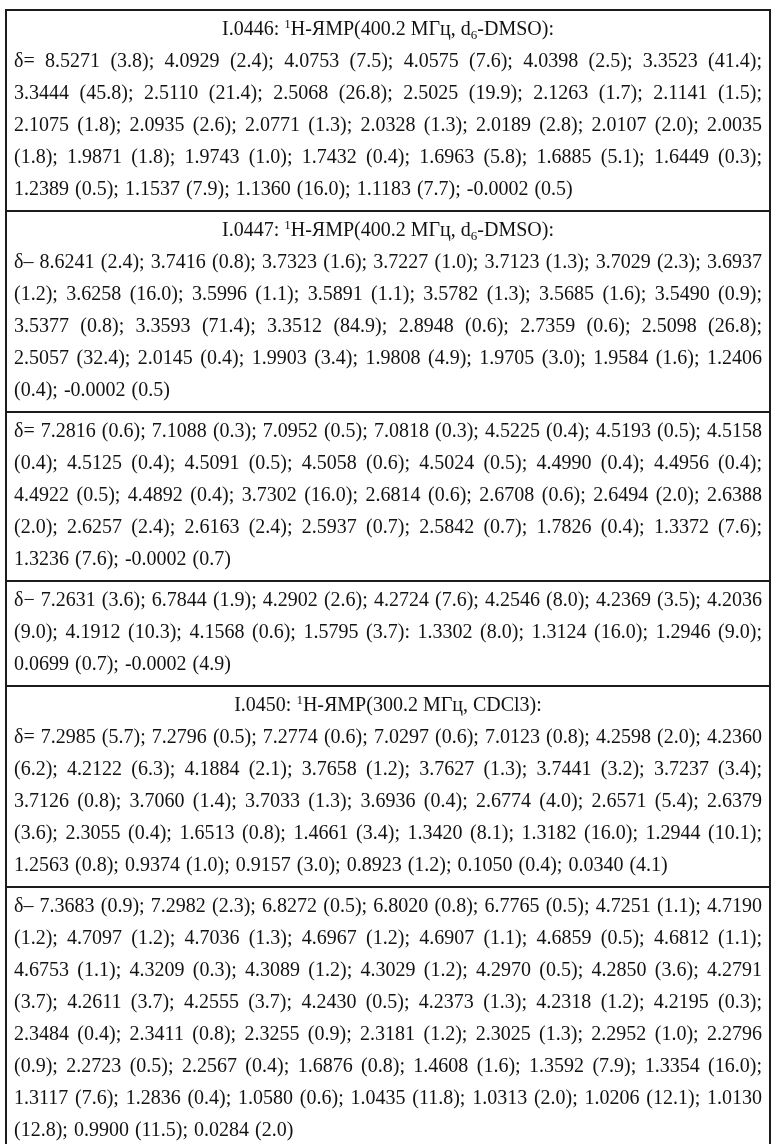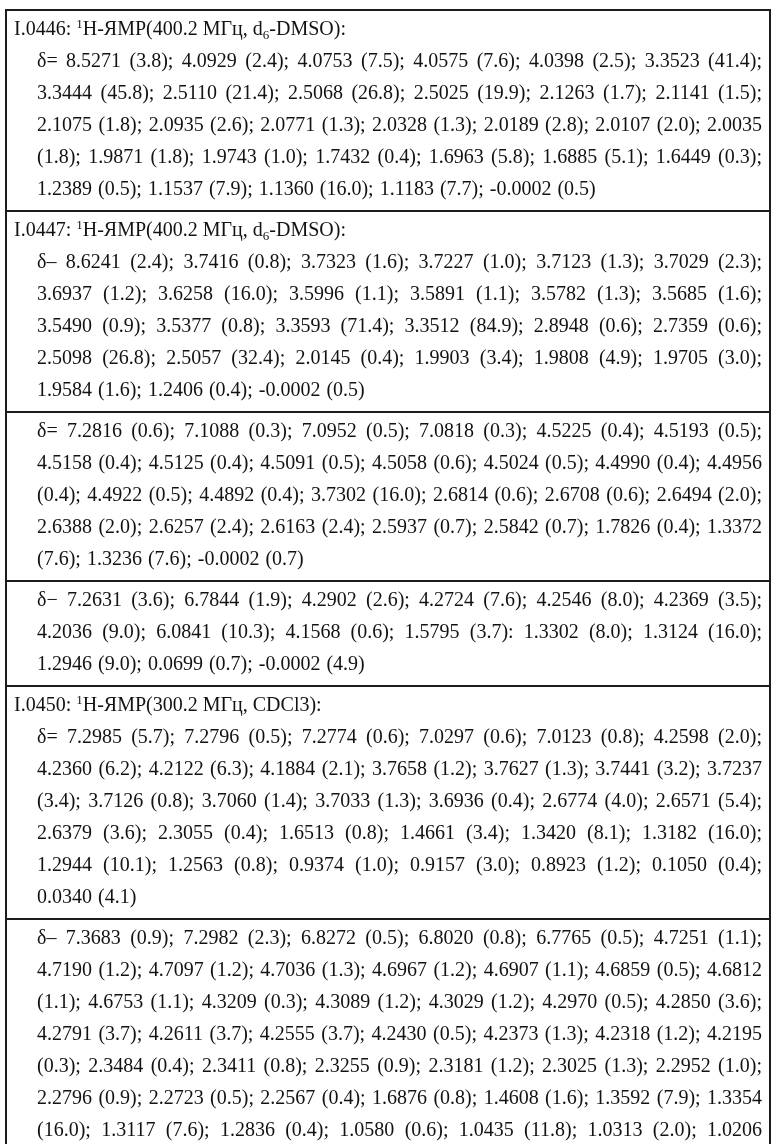--- a/index.html
+++ b/index.html
@@ -28,37 +28,37 @@
     padding: 1px 7px 6px 7px;
     border-bottom: 2px solid #1c1c1c;
   }
   .section:last-child {
     border-bottom: none;
   }
   .hdr {
     font-size: 20px;
     line-height: 32px;
     white-space: pre-wrap;
+    text-align: center;
   }
   .hdr sup {
     font-size: 13px;
     line-height: 0;
     vertical-align: 7px;
   }
   .hdr sub {
     font-size: 13px;
     line-height: 0;
     vertical-align: -4px;
   }
   .peaks {
     font-size: 20px;
     line-height: 32px;
     text-align: justify;
     word-spacing: 1px;
-    margin-left: 23px;
   }
 </style>
 </head>
 <body>
 
 <div class="page">
   <div class="nmr-table">
 
     <div class="section">
       <div class="hdr"><span>I.0446: </span><sup>1</sup><span>H-ЯМР(400.2 МГц, d</span><sub>6</sub><span>-DMSO):</span></div>
@@ -68,21 +68,21 @@
     <div class="section">
       <div class="hdr"><span>I.0447: </span><sup>1</sup><span>H-ЯМР(400.2 МГц, d</span><sub>6</sub><span>-DMSO):</span></div>
       <div class="peaks">δ– 8.6241 (2.4); 3.7416 (0.8); 3.7323 (1.6); 3.7227 (1.0); 3.7123 (1.3); 3.7029 (2.3); 3.6937 (1.2); 3.6258 (16.0); 3.5996 (1.1); 3.5891 (1.1); 3.5782 (1.3); 3.5685 (1.6); 3.5490 (0.9); 3.5377 (0.8); 3.3593 (71.4); 3.3512 (84.9); 2.8948 (0.6); 2.7359 (0.6); 2.5098 (26.8); 2.5057 (32.4); 2.0145 (0.4); 1.9903 (3.4); 1.9808 (4.9); 1.9705 (3.0); 1.9584 (1.6); 1.2406 (0.4); -0.0002 (0.5)</div>
     </div>
 
     <div class="section">
       <div class="peaks">δ= 7.2816 (0.6); 7.1088 (0.3); 7.0952 (0.5); 7.0818 (0.3); 4.5225 (0.4); 4.5193 (0.5); 4.5158 (0.4); 4.5125 (0.4); 4.5091 (0.5); 4.5058 (0.6); 4.5024 (0.5); 4.4990 (0.4); 4.4956 (0.4); 4.4922 (0.5); 4.4892 (0.4); 3.7302 (16.0); 2.6814 (0.6); 2.6708 (0.6); 2.6494 (2.0); 2.6388 (2.0); 2.6257 (2.4); 2.6163 (2.4); 2.5937 (0.7); 2.5842 (0.7); 1.7826 (0.4); 1.3372 (7.6); 1.3236 (7.6); -0.0002 (0.7)</div>
     </div>
 
     <div class="section">
-      <div class="peaks">δ− 7.2631 (3.6); 6.7844 (1.9); 4.2902 (2.6); 4.2724 (7.6); 4.2546 (8.0); 4.2369 (3.5); 4.2036 (9.0); 6.0841 (10.3); 4.1568 (0.6); 1.5795 (3.7): 1.3302 (8.0); 1.3124 (16.0); 1.2946 (9.0); 0.0699 (0.7); -0.0002 (4.9)</div>
+      <div class="peaks">δ− 7.2631 (3.6); 6.7844 (1.9); 4.2902 (2.6); 4.2724 (7.6); 4.2546 (8.0); 4.2369 (3.5); 4.2036 (9.0); 4.1912 (10.3); 4.1568 (0.6); 1.5795 (3.7): 1.3302 (8.0); 1.3124 (16.0); 1.2946 (9.0); 0.0699 (0.7); -0.0002 (4.9)</div>
     </div>
 
     <div class="section">
       <div class="hdr"><span>I.0450: </span><sup>1</sup><span>H-ЯМР(300.2 МГц, CDCl3):</span><sub></sub><span></span></div>
       <div class="peaks">δ= 7.2985 (5.7); 7.2796 (0.5); 7.2774 (0.6); 7.0297 (0.6); 7.0123 (0.8); 4.2598 (2.0); 4.2360 (6.2); 4.2122 (6.3); 4.1884 (2.1); 3.7658 (1.2); 3.7627 (1.3); 3.7441 (3.2); 3.7237 (3.4); 3.7126 (0.8); 3.7060 (1.4); 3.7033 (1.3); 3.6936 (0.4); 2.6774 (4.0); 2.6571 (5.4); 2.6379 (3.6); 2.3055 (0.4); 1.6513 (0.8); 1.4661 (3.4); 1.3420 (8.1); 1.3182 (16.0); 1.2944 (10.1); 1.2563 (0.8); 0.9374 (1.0); 0.9157 (3.0); 0.8923 (1.2); 0.1050 (0.4); 0.0340 (4.1)</div>
     </div>
 
     <div class="section">
       <div class="peaks">δ– 7.3683 (0.9); 7.2982 (2.3); 6.8272 (0.5); 6.8020 (0.8); 6.7765 (0.5); 4.7251 (1.1); 4.7190 (1.2); 4.7097 (1.2); 4.7036 (1.3); 4.6967 (1.2); 4.6907 (1.1); 4.6859 (0.5); 4.6812 (1.1); 4.6753 (1.1); 4.3209 (0.3); 4.3089 (1.2); 4.3029 (1.2); 4.2970 (0.5); 4.2850 (3.6); 4.2791 (3.7); 4.2611 (3.7); 4.2555 (3.7); 4.2430 (0.5); 4.2373 (1.3); 4.2318 (1.2); 4.2195 (0.3); 2.3484 (0.4); 2.3411 (0.8); 2.3255 (0.9); 2.3181 (1.2); 2.3025 (1.3); 2.2952 (1.0); 2.2796 (0.9); 2.2723 (0.5); 2.2567 (0.4); 1.6876 (0.8); 1.4608 (1.6); 1.3592 (7.9); 1.3354 (16.0); 1.3117 (7.6); 1.2836 (0.4); 1.0580 (0.6); 1.0435 (11.8); 1.0313 (2.0); 1.0206 (12.1); 1.0130 (12.8); 0.9900 (11.5); 0.0284 (2.0)</div>
     </div>

